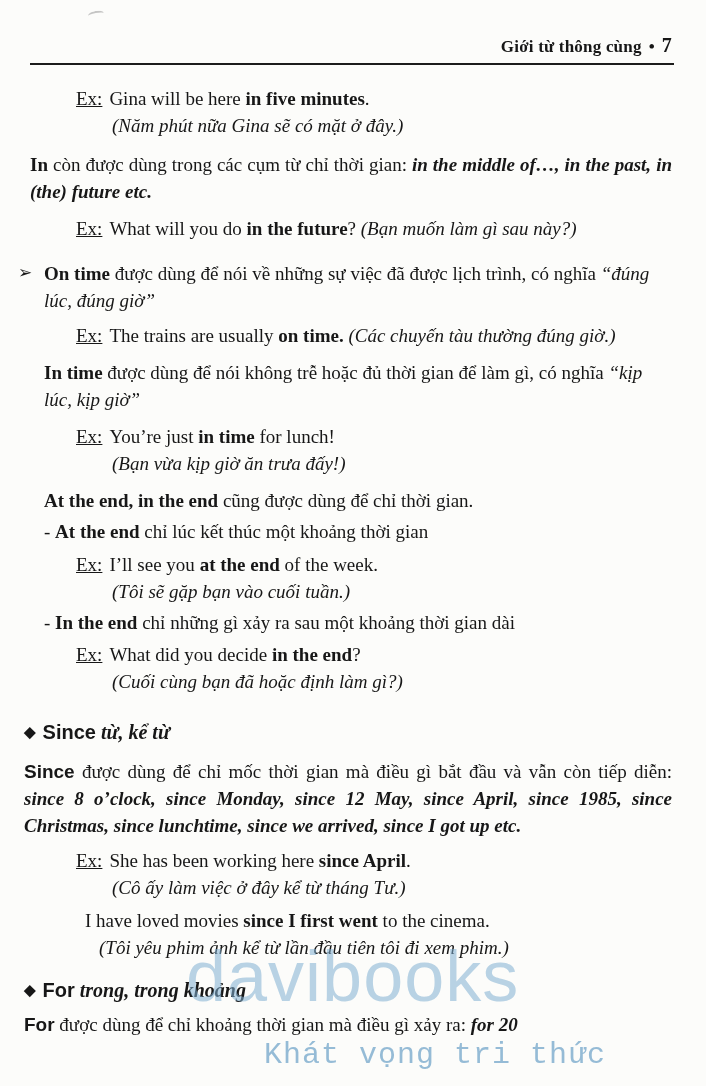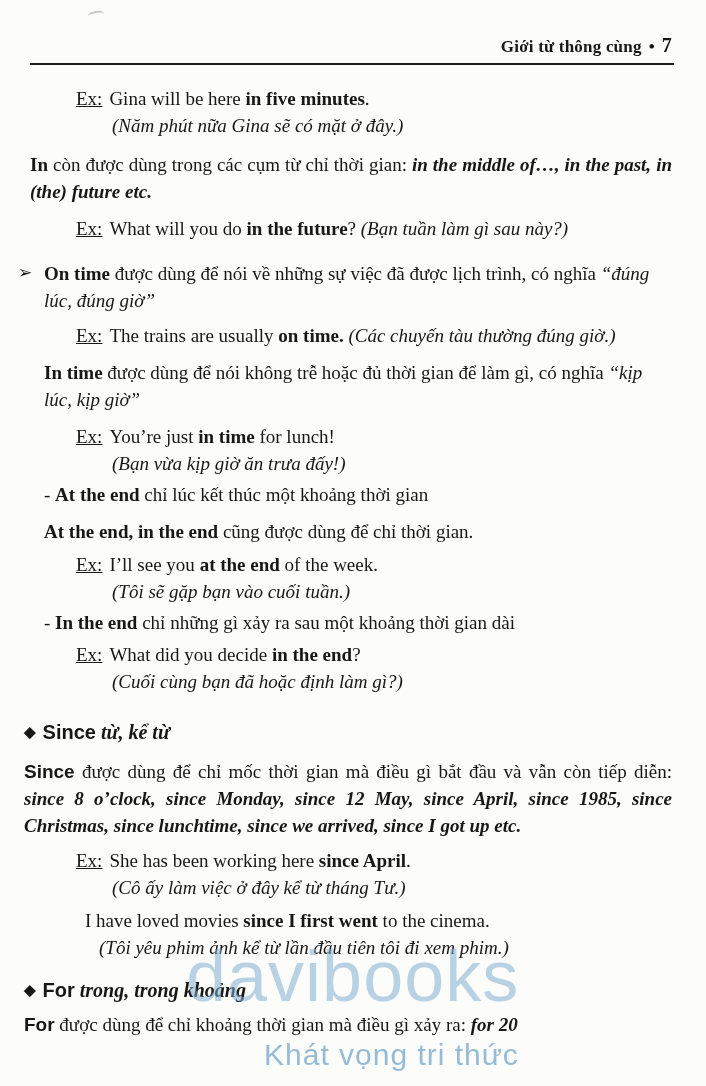--- a/index.html
+++ b/index.html
@@ -32,21 +32,21 @@
   .sans{ font-family:"Liberation Sans", sans-serif; }
   .pull{ margin-left:-6px; }
   .mt4{margin-top:4px;} .mt6{margin-top:6px;} .mt8{margin-top:8px;}
   .mt10{margin-top:10px;} .mt12{margin-top:12px;} .mt14{margin-top:14px;}
   .mt18{margin-top:18px;} .mt22{margin-top:22px;}
   .ml55{ margin-left:55px; } .ml50{ margin-left:69px; }
   .wm-main{ position:absolute; left:186px; top:940px; z-index:5; pointer-events:none;
     font-family:Liberation Sans, sans-serif; font-size:72px; line-height:1;
     color:rgba(128,174,209,0.55); letter-spacing:1px; }
   .wm-sub{ position:absolute; left:264px; top:1040px; z-index:5; pointer-events:none;
-    font-family:Liberation Sans, sans-serif; font-size:30px; line-height:1;
+    font-family:Liberation Mono, monospace; font-size:30px; line-height:1;
     color:rgba(110,162,200,0.72); letter-spacing:1px; }
 </style>
 </head>
 <body>
 
 <div class="page">
 
   <div class="smudge"></div>
 
   <div class="header">
@@ -59,46 +59,46 @@
     <p class="ex mt8">
       <span class="exlabel">Ex:</span><span>Gina will be here </span><span class="b">in five minutes</span><span>.</span>
     </p>
     <p class="vi">(Năm phút nữa Gina sẽ có mặt ở đây.)</p>
 
     <p class="jp mt12">
       <span class="b">In</span><span> còn được dùng trong các cụm từ chỉ thời gian: </span><span class="bi">in the middle of…, in the past, in (the) future etc.</span>
     </p>
 
     <p class="ex mt10">
-      <span class="exlabel">Ex:</span><span>What will you do </span><span class="b">in the future</span><span>? </span><span class="i">(Bạn tuần làm gì sau này?)</span>
+      <span class="exlabel">Ex:</span><span>What will you do </span><span class="b">in the future</span><span>? </span><span class="i">(Bạn muốn làm gì sau này?)</span>
     </p>
 
     <p class="hang mt18">
       <span class="mark">➢</span><span class="b">On time</span><span> được dùng để nói về những sự việc đã được lịch trình, có nghĩa </span><span class="i">“đúng lúc, đúng giờ”</span>
     </p>
 
     <p class="ex mt8">
       <span class="exlabel">Ex:</span><span>The trains are usually </span><span class="b">on time.</span><span class="i"> (Các chuyến tàu thường đúng giờ.)</span>
     </p>
 
     <p class="ind mt10">
       <span class="b">In time</span><span> được dùng để nói không trễ hoặc đủ thời gian để làm gì, có nghĩa </span><span class="i">“kịp lúc, kịp giờ”</span>
     </p>
 
     <p class="ex mt10">
       <span class="exlabel">Ex:</span><span>You’re just </span><span class="b">in time</span><span> for lunch!</span>
     </p>
     <p class="vi">(Bạn vừa kịp giờ ăn trưa đấy!)</p>
 
+    <p class="ind mt10">
+      <span class="b">At the end, in the end</span><span> cũng được dùng để chỉ thời gian.</span>
+    </p>
+
     <p class="ind mt4">
       <span>- </span><span class="b">At the end</span><span> chỉ lúc kết thúc một khoảng thời gian</span>
-    </p>
-
-    <p class="ind mt10">
-      <span class="b">At the end, in the end</span><span> cũng được dùng để chỉ thời gian.</span>
     </p>
 
     <p class="ex mt6">
       <span class="exlabel">Ex:</span><span>I’ll see you </span><span class="b">at the end</span><span> of the week.</span>
     </p>
     <p class="vi">(Tôi sẽ gặp bạn vào cuối tuần.)</p>
 
     <p class="ind mt4">
       <span>- </span><span class="b">In the end</span><span> chỉ những gì xảy ra sau một khoảng thời gian dài</span>
     </p>

